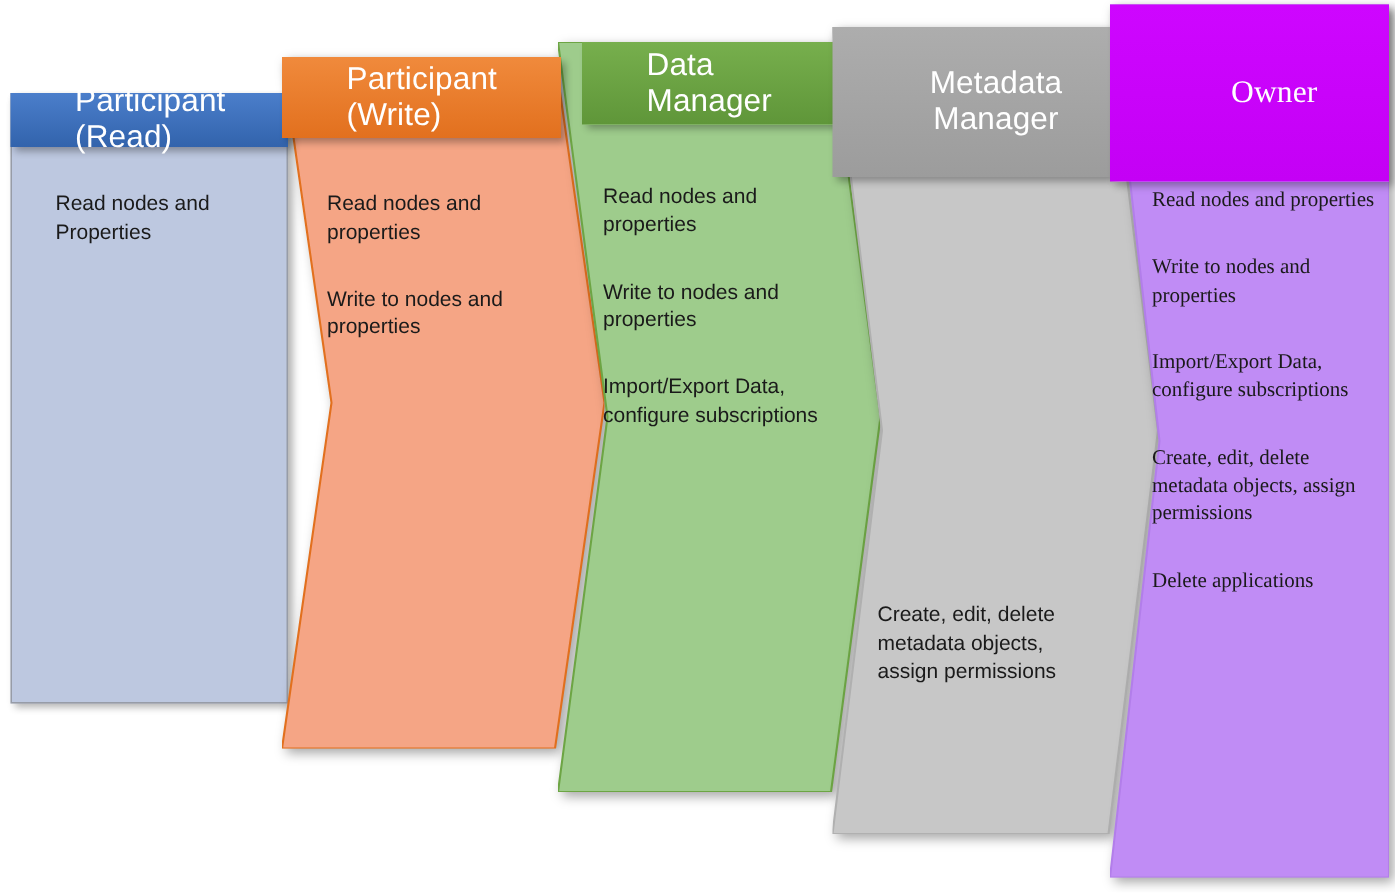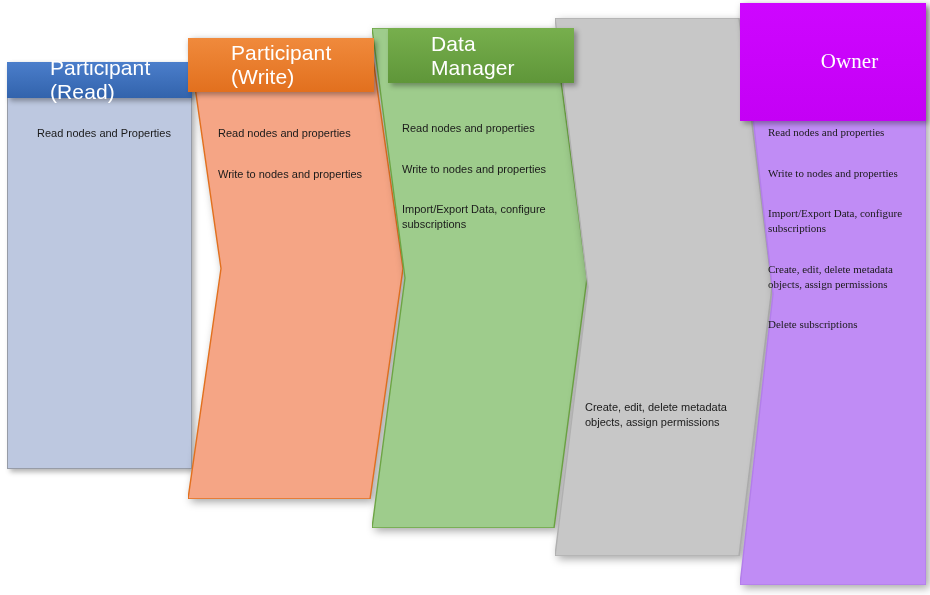--- a/index.html
+++ b/index.html
@@ -65,21 +65,21 @@
   .col-header.align-left  { justify-content: flex-start; text-align: left; }
   .col-header.align-center{ justify-content: center;     text-align: center; }
   .col-header .htext { display: block; padding: 0 10px; }
 
   
   .col-items {
     position: absolute;
     box-sizing: border-box;
     z-index: 5;
     color: #1a1a1a;
-    font-size: 11px;
+    font-size: 14px;
     line-height: 1.34;
   }
   .col-items .item { margin: 0 0 26px 0; }
   .col-items .item:last-child { margin-bottom: 0; }
 </style>
 </head>
 <body>
 
 <div id="stage">
 
@@ -117,34 +117,37 @@
       <p class="item">Read nodes and properties</p>
       <p class="item">Write to nodes and properties</p>
       <p class="item">Import/Export Data, configure subscriptions</p>
     </div>
   </div>
 
   <div class="col" style="left:555px; top:18px; width:217px; height:538px;">
     <svg class="col-body body-chev" viewBox="0 0 217 538" preserveAspectRatio="none" width="217" height="538">
       <polygon points="0,0 184,0 217,269 184,538 0,538 33,269" fill="#C7C7C7" stroke="#B0B0B0" stroke-width="1.4"></polygon>
     </svg>
+    <div class="col-header align-center" style="top:0; width:185px; height:100px; background:linear-gradient(180deg,#ADADAD 0%,#9C9C9C 100%);">
+      <span class="htext">Metadata Manager</span>
+    </div>
     <div class="col-items" style="left:30px; top:382px; width:150px;">
       <p class="item">Create, edit, delete metadata objects, assign permissions</p>
     </div>
   </div>
 
   <div class="col" style="left:740px; top:3px; width:186px; height:582px;font-family:Liberation Serif, serif;">
     <svg class="col-body body-chev" viewBox="0 0 186 582" preserveAspectRatio="none" width="186" height="582">
       <polygon points="0,0 186,0 186,582 0,582 33,291" fill="#C08CF5" stroke="#B27EEA" stroke-width="1.4"></polygon>
     </svg>
     <div class="col-header align-center" style="top:0; width:186px; height:118px; background:linear-gradient(180deg,#CE06FF 0%,#C400F5 100%);">
       <span class="htext">Owner</span>
     </div>
     <div class="col-items" style="left:28px; top:122px; width:150px;">
       <p class="item">Read nodes and properties</p>
       <p class="item">Write to nodes and properties</p>
       <p class="item">Import/Export Data, configure subscriptions</p>
       <p class="item">Create, edit, delete metadata objects, assign permissions</p>
-      <p class="item">Delete subscriptions</p>
+      <p class="item">Delete applications</p>
     </div>
   </div>
 
 </div>
 
 </body></html>

